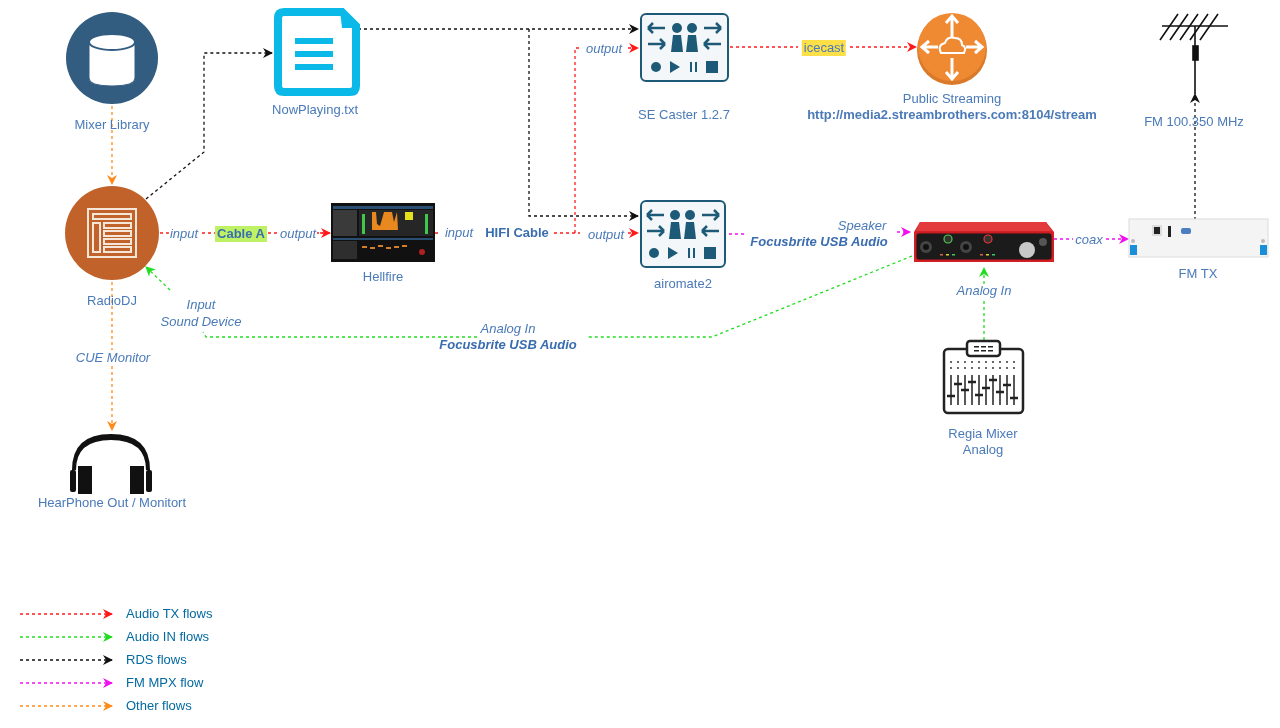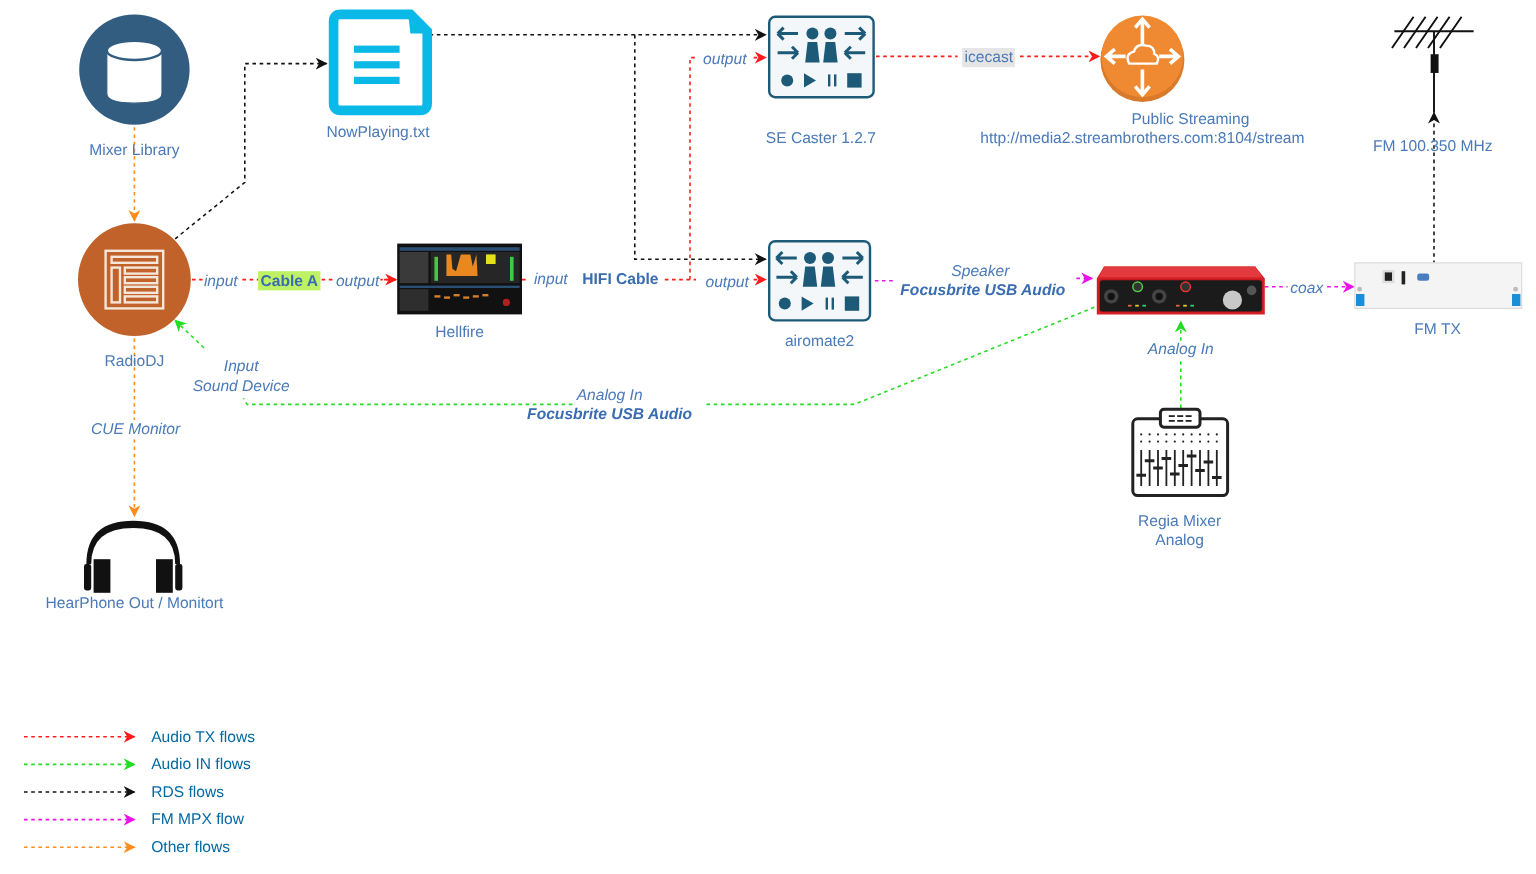--- a/index.html
+++ b/index.html
@@ -268,37 +268,37 @@
     </g>
   </g>
 </svg>
 
 <div class="lbl" style="left:112px;top:117px;">Mixer Library</div>
 <div class="lbl" style="left:112px;top:293px;">RadioDJ</div>
 <div class="lbl" style="left:315px;top:102px;">NowPlaying.txt</div>
 <div class="lbl" style="left:383px;top:269px;">Hellfire</div>
 <div class="lbl" style="left:684px;top:107px;">SE Caster 1.2.7</div>
 <div class="lbl" style="left:683px;top:276px;">airomate2</div>
-<div class="lbl" style="left:952px;top:91px;margin-left:40px;">Public Streaming</div>
-<div class="lbl" style="left:952px;top:107px;">http://media2.streambrothers.com:8104/stream</div>
+<div class="lbl" style="left:952px;top:91px;">Public Streaming</div>
+<div class="lbl" style="left:952px;top:107px;font-weight:bold;">http://media2.streambrothers.com:8104/stream</div>
 <div class="lbl" style="left:1194px;top:114px;">FM 100.350 MHz</div>
 <div class="lbl" style="left:1198px;top:266px;">FM TX</div>
 <div class="lbl" style="left:983px;top:426px;">Regia Mixer</div>
 <div class="lbl" style="left:983px;top:442px;">Analog</div>
 <div class="lbl" style="left:112px;top:495px;">HearPhone Out / Monitort</div>
 
 <div class="lbl it" style="left:184px;top:226px;background:#fff;padding:0 1px;">input</div>
 <div class="lbl b" style="left:241px;top:226px;background:#bef264;padding:0 2px;">Cable A</div>
 <div class="lbl it" style="left:298px;top:226px;background:#fff;padding:0 1px;">output</div>
 <div class="lbl it" style="left:459px;top:225px;background:#fff;padding:0 1px;">input</div>
 <div class="lbl b" style="left:517px;top:225px;background:#fff;padding:0 2px;">HIFI Cable</div>
 <div class="lbl it" style="left:604px;top:41px;background:#fff;padding:0 1px;">output</div>
 <div class="lbl it" style="left:606px;top:227px;background:#fff;padding:0 1px;">output</div>
-<div class="lbl" style="left:824px;top:40px;background:#e5e5e5;padding:0 2px;">icecast</div>
-<div class="lbl it" style="left:817px;top:218px;">Speaker</div>
+<div class="lbl" style="left:824px;top:40px;background:#fde047;padding:0 2px;">icecast</div>
+<div class="lbl it" style="left:862px;top:218px;">Speaker</div>
 <div class="lbl it b" style="left:819px;top:234px;">Focusbrite USB Audio</div>
 <div class="lbl it" style="left:1089px;top:232px;background:#fff;padding:0 2px;">coax</div>
 <div class="lbl it" style="left:984px;top:283px;">Analog In</div>
 <div class="lbl it" style="left:201px;top:297px;">Input</div>
 <div class="lbl it" style="left:201px;top:314px;">Sound Device</div>
 <div class="lbl it" style="left:508px;top:321px;">Analog In</div>
 <div class="lbl it b" style="left:508px;top:337px;">Focusbrite USB Audio</div>
 <div class="lbl it" style="left:113px;top:350px;background:#fff;padding:0 2px;">CUE Monitor</div>
 
 <div>

